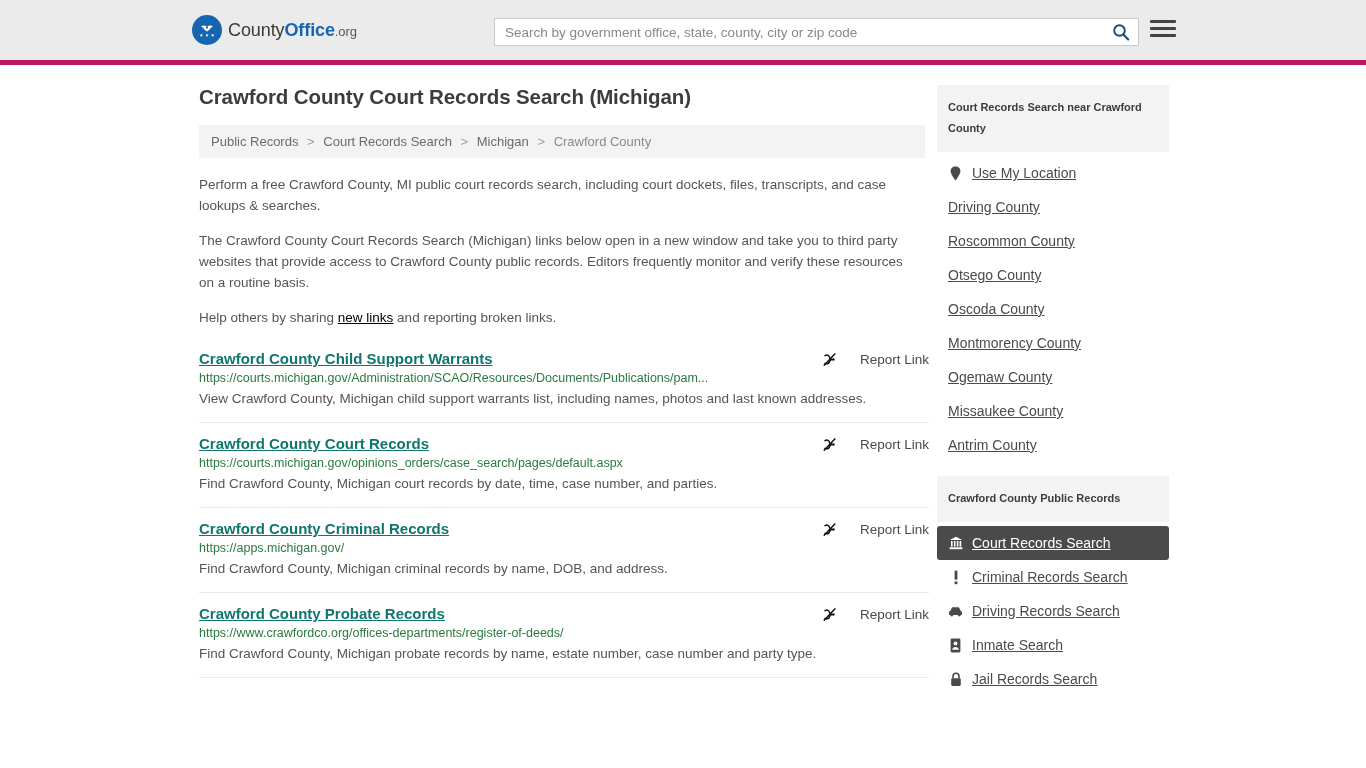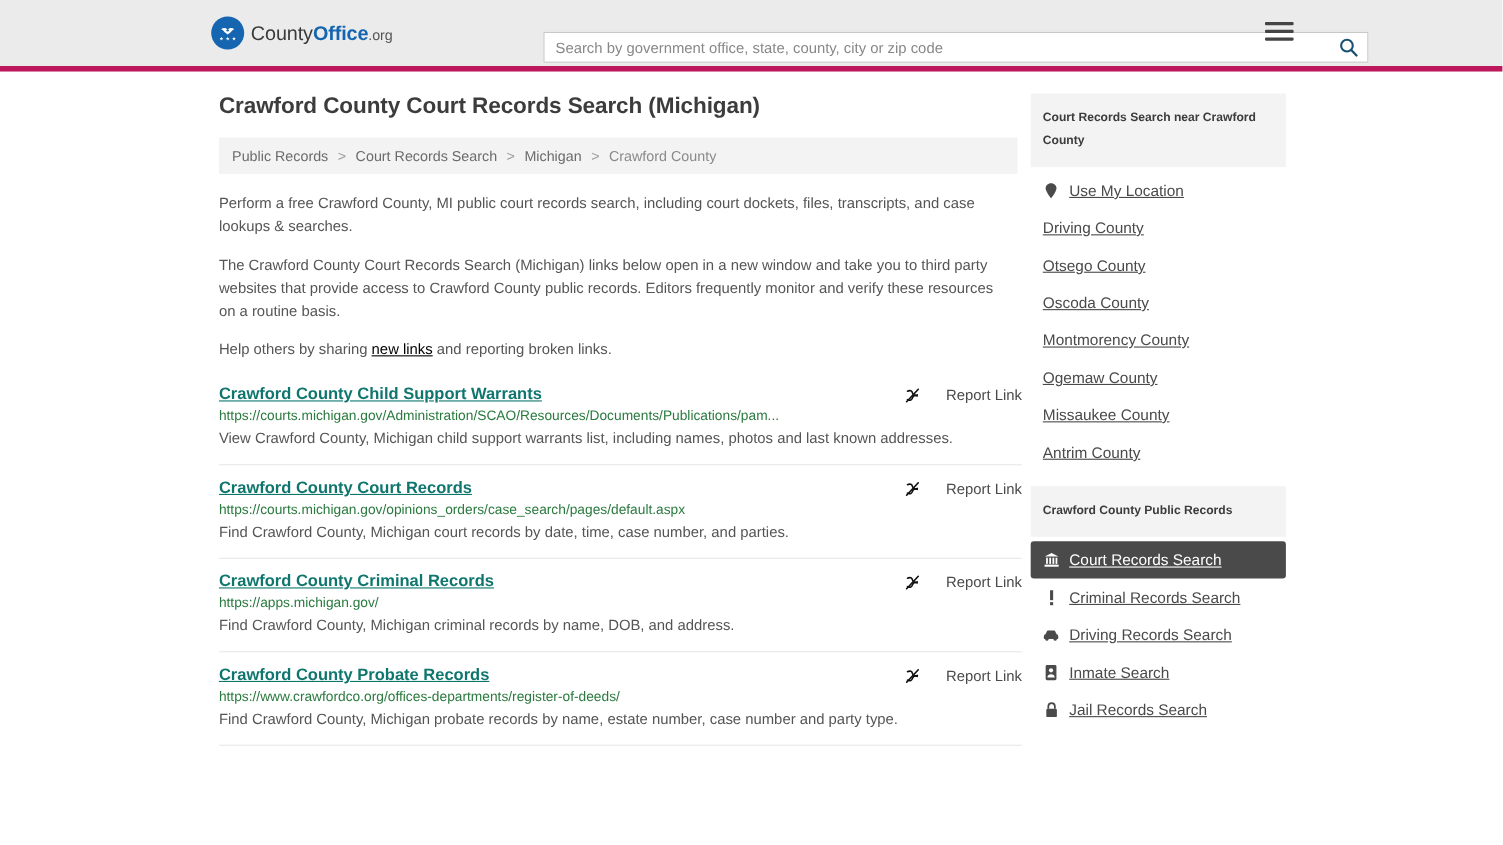--- a/index.html
+++ b/index.html
@@ -47,27 +47,26 @@
     white-space: nowrap;
   }
   .logo-text .bold-blue { color: #1565b0; font-weight: bold; }
   .logo-text .light { font-weight: normal; }
   .logo-text .tld { font-size: 13px; color: #555; }
 
   .search-wrap {
     position: absolute;
     left: 494px;
     top: 18px;
-    width: 750px;
+    width: 645px;
     height: 28px;
     background: #fff;
     border: 1px solid #c8c8c8;
     display: flex;
     align-items: flex-end;
-    margin-top: 11px;
   }
   .search-input {
     flex: 1;
     border: none;
     outline: none;
     height: 100%;
     padding: 0 10px;
     font-size: 13.5px;
     color: #333;
     font-family: "Liberation Sans", sans-serif;
@@ -360,20 +359,23 @@
                 <path d="M5.5 0.6 C2.6 0.6 0.6 2.7 0.6 5.2 C0.6 8.4 5.5 14.4 5.5 14.4 C5.5 14.4 10.4 8.4 10.4 5.2 C10.4 2.7 8.4 0.6 5.5 0.6 Z" fill="#4a4a4a"></path>
               </svg>
             </span>
             <span class="label">Use My Location</span>
           </div>
 
           <div class="side-item county-item">
             <span class="label">Driving County</span>
           </div>
           <div class="side-item county-item">
+            <span class="label">Roscommon County</span>
+          </div>
+          <div class="side-item county-item">
             <span class="label">Otsego County</span>
           </div>
           <div class="side-item county-item">
             <span class="label">Oscoda County</span>
           </div>
           <div class="side-item county-item">
             <span class="label">Montmorency County</span>
           </div>
           <div class="side-item county-item">
             <span class="label">Ogemaw County</span>

